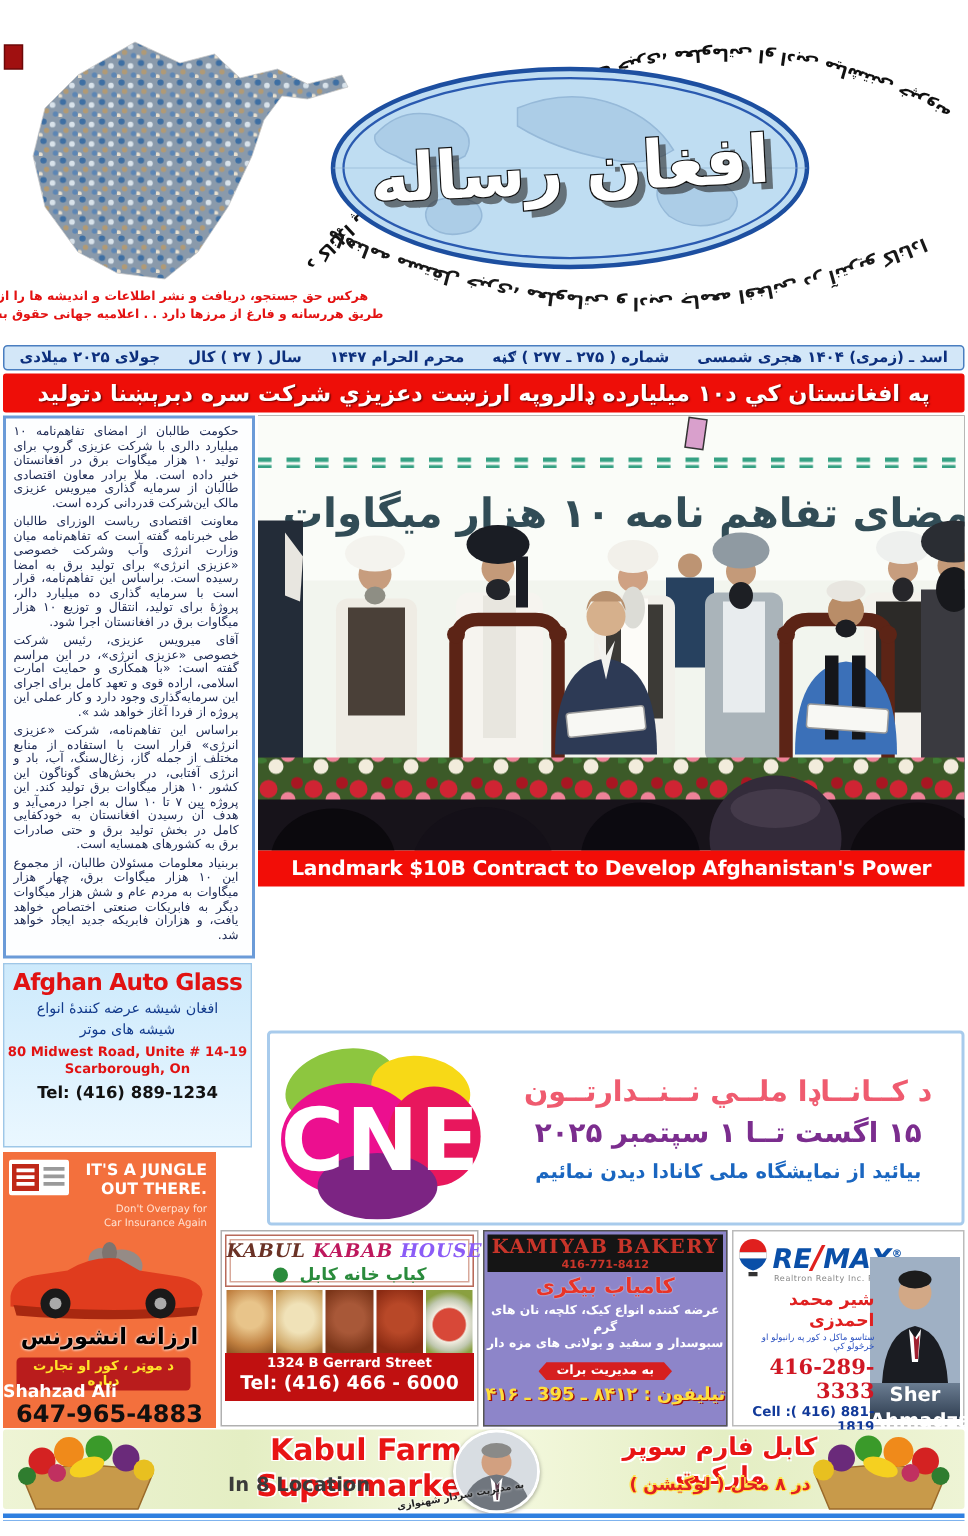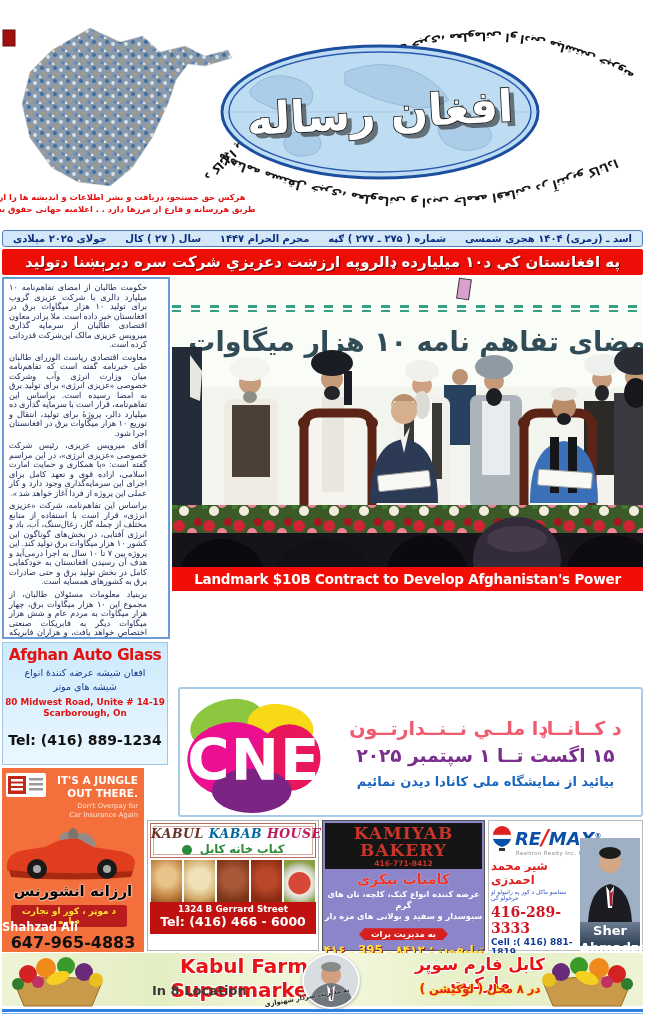--- a/index.html
+++ b/index.html
@@ -15,21 +15,21 @@
 
   
   .headline-red{left:2px;top:249px;width:641px;height:26px;background:#ee0e08;
     color:#fff;font-weight:bold;font-size:15px;line-height:26px;text-align:center;
     direction:rtl;text-shadow:1px 1px 1px #6d0400;border-radius:2px;}
 
   
   .article-box{left:2px;top:277px;width:168px;height:362px;box-sizing:border-box;
     border:2px solid #6b9bd8;background:#fdfeff;padding:4px 5px;direction:rtl;
     color:#202c55;font-size:8.2px;line-height:1.16;text-align:justify;overflow:hidden;}
-  .article-box p{margin:0 16px 3px 0;font-family:Liberation Serif, serif;}
+  .article-box p{margin:0 4px 3px 0;}
 
   
   .photo-wrap{left:172px;top:277px;width:471px;height:290px;background:#0d0d0d;}
 
   
   .en-banner{left:172px;top:567px;width:471px;height:24px;background:#f20d07;
     color:#fff;font-weight:bold;font-size:13.5px;line-height:24px;text-align:center;
     letter-spacing:-0.2px;}
 
   
@@ -37,21 +37,21 @@
     color:#fff;direction:rtl;text-align:center;font-weight:bold;font-size:16.5px;
     line-height:23px;padding-top:2px;box-sizing:border-box;}
 
   
   .glass-ad{left:2px;top:642px;width:166px;height:123px;box-sizing:border-box;
     border:1px solid #9ec7e8;background:linear-gradient(#cdeafc,#eaf7ff);
     text-align:center;padding-top:3px;}
   .glass-title{color:#e11212;font-weight:bold;font-size:15.5px;letter-spacing:-0.5px;}
   .glass-fa{color:#123a8c;font-size:9.5px;direction:rtl;line-height:1.45;margin-top:2px;}
   .glass-addr{color:#e11212;font-weight:bold;font-size:8.8px;line-height:1.3;margin-top:3px;}
-  .glass-tel{color:#111;font-weight:bold;font-size:14px;margin-top:13px;}
+  .glass-tel{color:#111;font-weight:bold;font-size:11px;margin-top:3px;}
 
   
   .ins-ad{left:2px;top:768px;width:142px;height:184px;background:#f3703d;overflow:hidden;}
   .ins-head{position:absolute;left:44px;top:6px;width:92px;text-align:right;color:#fff;
     font-weight:bold;font-size:10.5px;line-height:1.2;}
   .ins-sub{position:absolute;left:44px;top:34px;width:92px;text-align:right;
     color:#ffe2d2;font-size:6.8px;line-height:1.3;}
   .ins-car{position:absolute;left:1px;top:52px;}
   .ins-fa-title{position:absolute;left:0;top:114px;width:100%;text-align:center;
     color:#000000;font-weight:bold;font-size:15px;direction:rtl;
@@ -88,21 +88,21 @@
   .kabab-food div{flex:1;margin:0 1px;}
   .kabab-foot{margin:0 2px 2px;background:#c01010;color:#fff;text-align:center;height:32px;}
   .kabab-addr{font-size:8.8px;font-weight:bold;padding-top:2px;}
   .kabab-tel{font-size:12.5px;font-weight:bold;}
 
   
   .bakery-ad{left:322px;top:820px;width:163px;height:131px;box-sizing:border-box;
     background:#8d85c9;border:1px solid #555;text-align:center;}
   .bakery-top{margin:2px;background:#151515;padding:2px 0 1px;}
   .bakery-en{color:#c8352a;font-family:"DejaVu Serif",serif;font-weight:bold;
-    font-size:17px;letter-spacing:1px;line-height:1;}
+    font-size:13px;letter-spacing:1px;line-height:1;}
   .bakery-topphone{color:#c8352a;font-size:7.5px;font-weight:bold;}
   .bakery-fa{color:#e83428;font-weight:bold;font-size:14px;direction:rtl;
     text-shadow:0 0 1px #fff;margin-top:2px;}
   .bakery-desc{color:#fff;font-weight:bold;font-size:8.2px;direction:rtl;line-height:1.35;margin-top:2px;}
   .bakery-mgmt{display:inline-block;background:#d61f1f;color:#fff;font-weight:bold;
     font-size:8.5px;direction:rtl;padding:1px 12px;margin-top:3px;
     clip-path:polygon(6% 0,94% 0,100% 50%,94% 100%,6% 100%,0 50%);}
   .bakery-tel{color:#ffdf3a;font-weight:bold;font-size:12px;margin-top:2px;
     text-shadow:1px 1px 0 #a01010;direction:ltr;}
 
@@ -112,21 +112,21 @@
   .remax-brand{position:absolute;left:26px;top:5px;font-weight:bold;font-style:italic;
     font-size:18px;color:#0a4fa8;white-space:nowrap;}
   .remax-slash{color:#e0201e;font-size:21px;}
   .remax-reg{font-size:7px;vertical-align:super;}
   .remax-sub{position:absolute;left:27px;top:29px;font-size:5.4px;color:#888;letter-spacing:0.4px;}
   .remax-photo{position:absolute;right:2px;top:17px;width:60px;height:84px;}
   .remax-strip{position:absolute;right:2px;bottom:4px;width:60px;height:24px;
     background:linear-gradient(#6b7d92,#303f52);text-align:center;color:#fff;}
   .remax-name{font-size:13px;font-weight:bold;line-height:1.3;padding-top:1px;}
   .remax-title{font-size:5.4px;font-style:italic;color:#f0e0b0;}
-  .remax-left{position:absolute;left:2px;top:38px;width:92px;text-align:left;}
+  .remax-left{position:absolute;left:2px;top:38px;width:92px;text-align:right;}
   .remax-namefa{color:#e02020;font-weight:bold;font-size:11.5px;direction:rtl;}
   .remax-tag{color:#2a50c0;font-size:5.8px;direction:rtl;margin-top:2px;}
   .remax-phone{color:#d01825;font-weight:bold;font-size:14px;font-family:"DejaVu Serif",serif;margin-top:3px;}
   .remax-cell{color:#123a9a;font-weight:bold;font-size:9px;margin-top:1px;}
   .remax-email{color:#d02020;font-size:7.3px;margin-top:1px;}
 
   
   .farm{left:2px;top:953px;width:641px;height:53px;
     background:linear-gradient(90deg,#eef4d5,#e4eec3 25%,#f5f9e0 50%,#e4eec3 75%,#eef4d5);
     border-radius:2px;}
@@ -401,22 +401,22 @@
       <ellipse cx="96" cy="60" rx="28" ry="30" fill="#e8175d"></ellipse>
       <ellipse cx="62" cy="90" rx="36" ry="20" fill="#7c2483"></ellipse>
       <text x="64" y="80" text-anchor="middle" font-size="52" font-weight="bold" fill="#ffffff" letter-spacing="1">CNE</text>
     </svg>
   </div>
 
   <div class="abs kabab-ad">
     <div class="kabab-head">
       <div class="kabab-title">
         <span style="color:#6b3226">KABUL</span>
-        <span style="color:#0369a1">KABAB</span>
-        <span style="color:#be185d">HOUSE</span>
+        <span style="color:#be185d">KABAB</span>
+        <span style="color:#8b5cf6">HOUSE</span>
       </div>
       <div class="kabab-fa">
         <span>کباب خانه کابل</span>
         <span class="halal"></span>
       </div>
     </div>
     <div class="kabab-food">
       <div style="background:radial-gradient(circle at 50% 40%,#e8c48a 30%,#c08040 70%,#8a5020)"></div>
       <div style="background:radial-gradient(circle at 50% 45%,#f0e2b8 35%,#d0a868 75%,#9a6a30)"></div>
       <div style="background:radial-gradient(circle at 50% 45%,#a85838 35%,#7a3418 80%)"></div>

